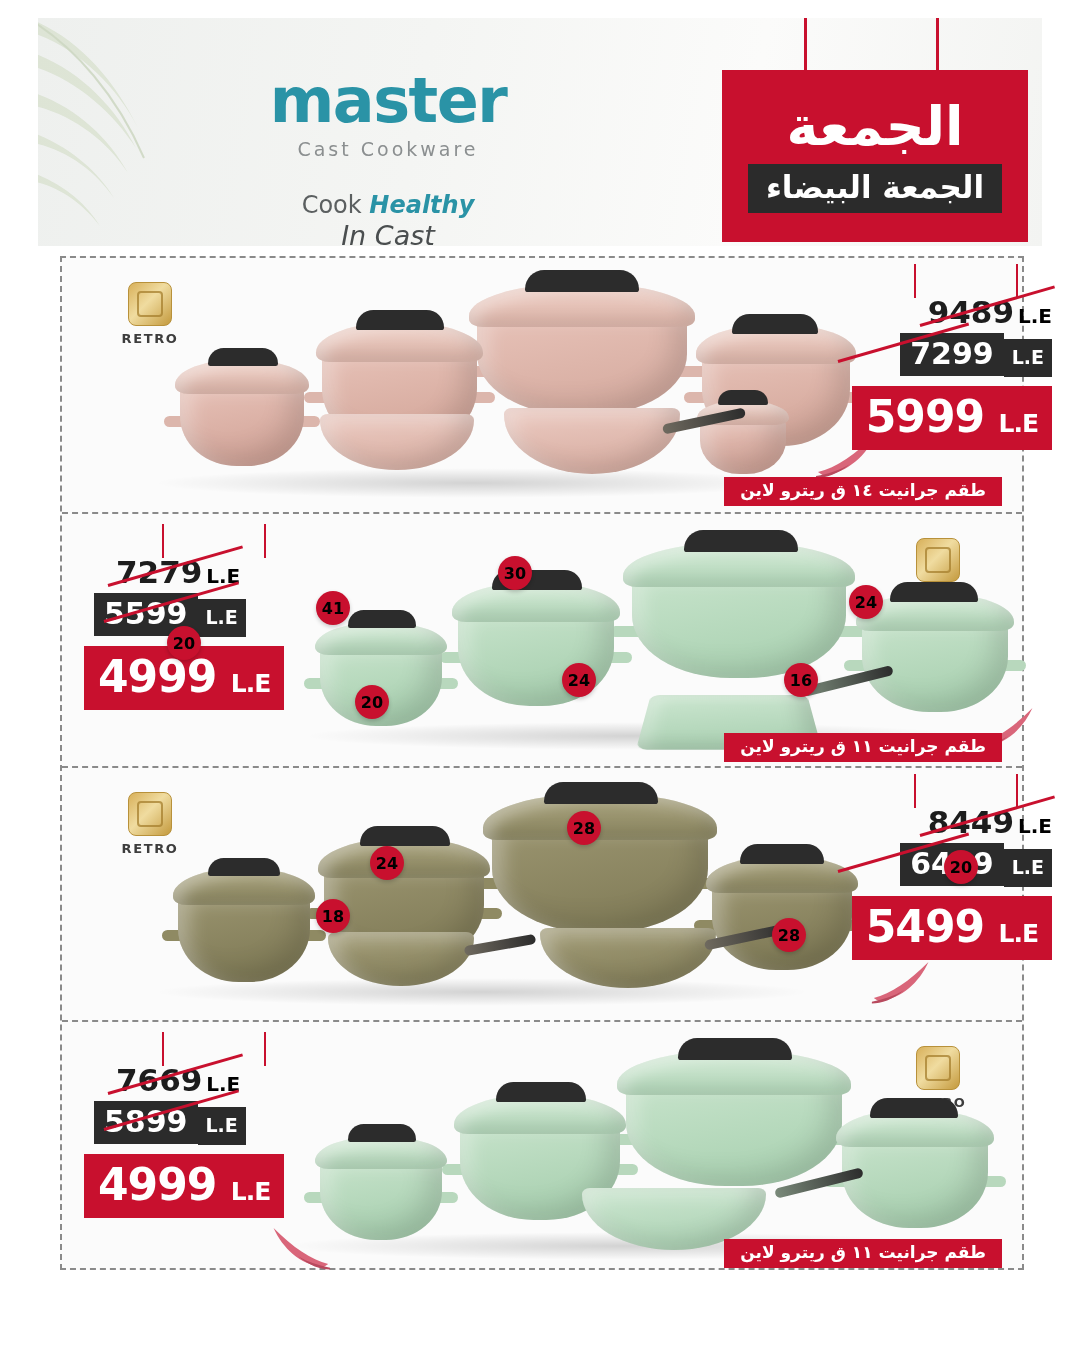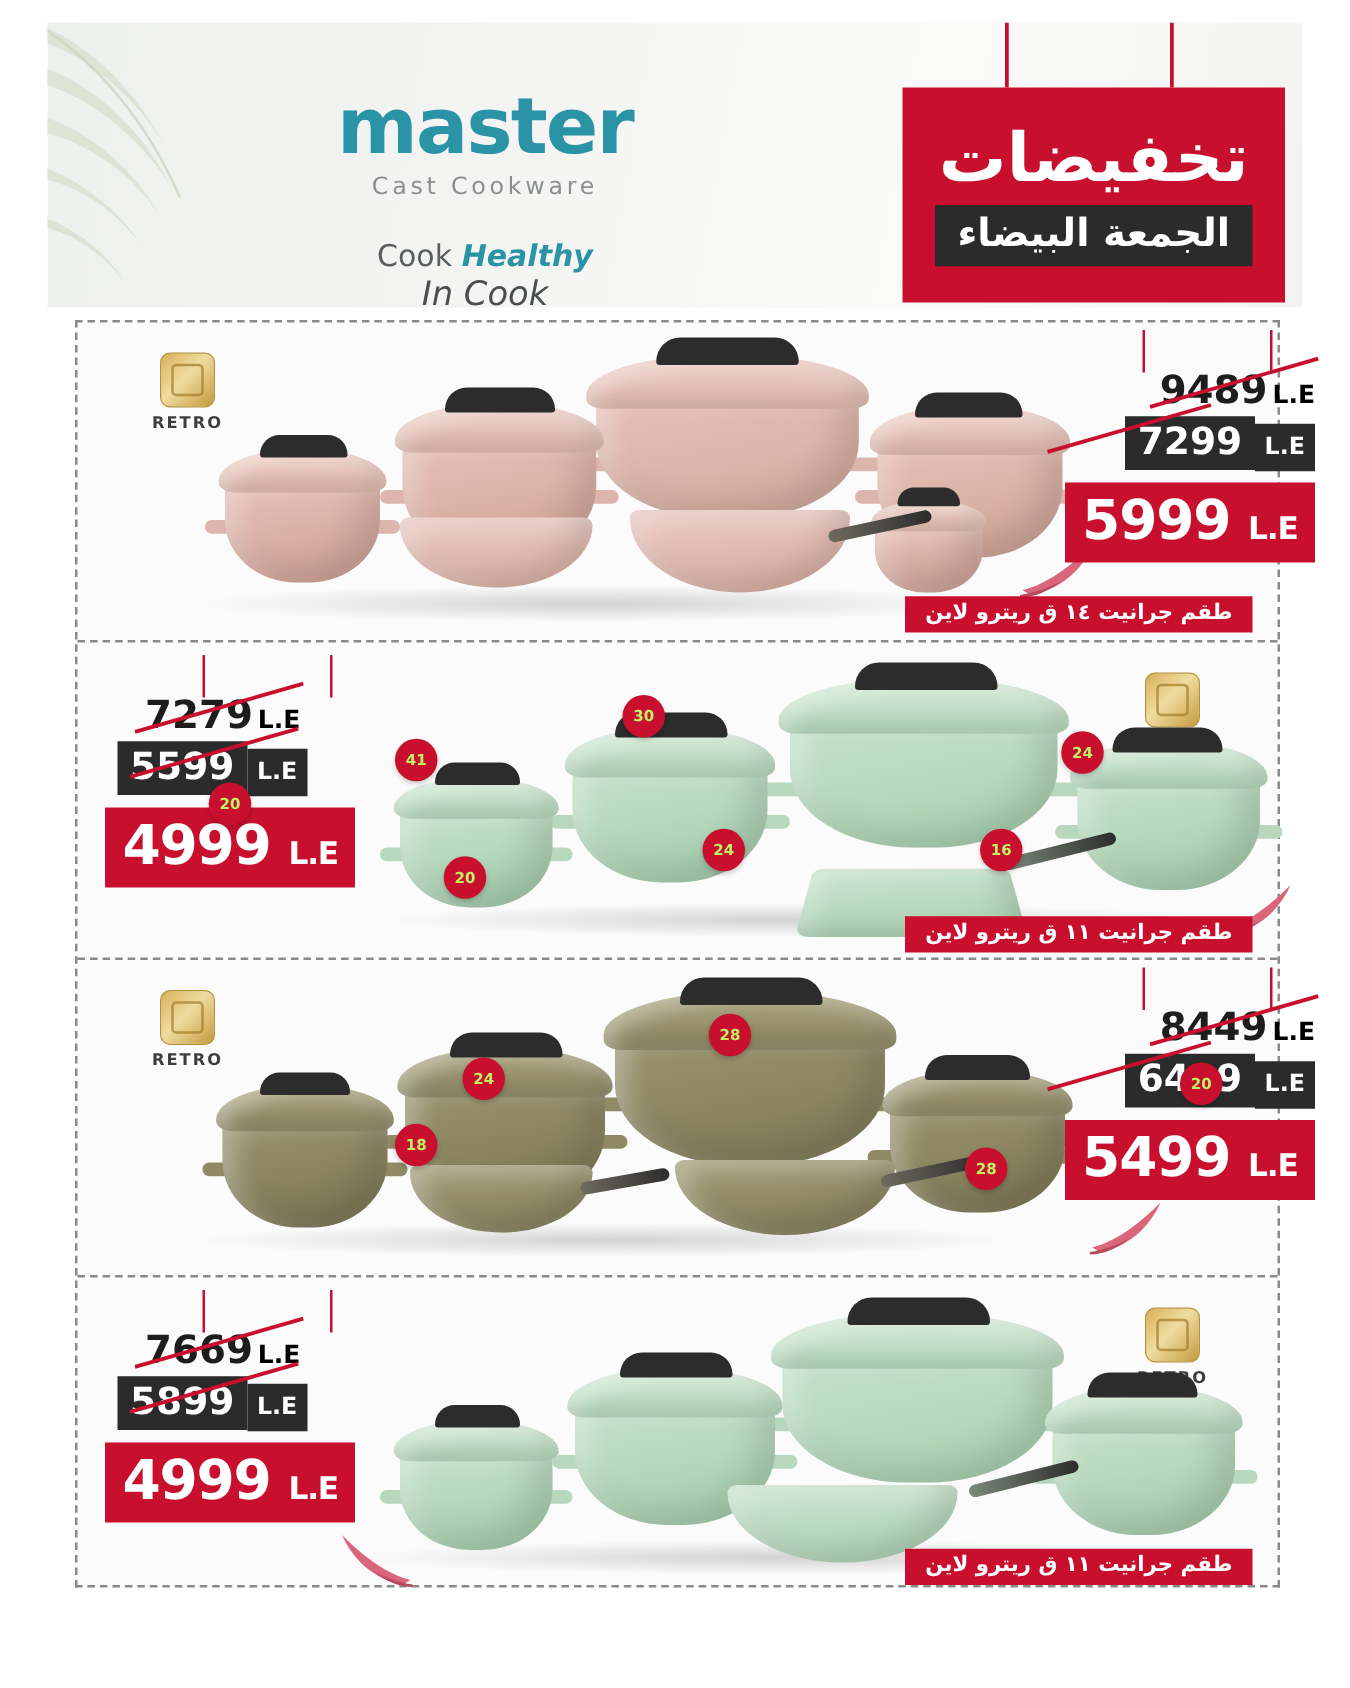--- a/index.html
+++ b/index.html
@@ -177,22 +177,22 @@
     border-radius: 10px;
     box-shadow: inset -12px -8px 22px rgba(0,0,0,.12), inset 10px 6px 18px rgba(255,255,255,.30);
     transform: perspective(400px) rotateX(52deg);
   }
   .spatula { position: absolute; }
 
   
   .bubble {
     position: absolute;
     width: 34px; height: 34px; border-radius: 50%;
-    background: #c8102e; color: #bef264;
-    font-size: 12px; font-weight: 700;
+    background: #c8102e; color: #000000;
+    font-size: 16px; font-weight: 700;
     display: flex; align-items: center; justify-content: center;
     box-shadow: 0 2px 4px rgba(0,0,0,.2);
     z-index: 6;
   }
 
   .shadow {
     position: absolute;
     border-radius: 50%;
     background: radial-gradient(ellipse at center, rgba(0,0,0,.16), rgba(0,0,0,0) 70%);
   }
@@ -216,29 +216,29 @@
         <path d="M6 8 C58 38 100 90 126 150"></path>
       </g>
     </svg>
 
     <div class="brand">
       <div class="brand-word">master</div>
       <div class="brand-sub">Cast Cookware</div>
       <div class="brand-tag">
         <span>Cook</span>
         <span class="hl">Healthy</span>
-        <span class="ln2">In Cook</span>
+        <span class="ln2">In Cast</span>
       </div>
     </div>
 
     <div class="offer-hang" style="left:766px;"></div>
     <div class="offer-hang" style="left:898px;"></div>
 
     <div class="offer-box">
-      <div class="offer-title">تخفيضات</div>
+      <div class="offer-title">الجمعة</div>
       <div class="offer-sub">الجمعة البيضاء</div>
     </div>
   </div>
 
   <div class="coupon" style="top:256px; height:1014px;">
 
     <div class="divider" style="top:254px;"></div>
     <div class="divider" style="top:508px;"></div>
     <div class="divider" style="top:762px;"></div>
 

